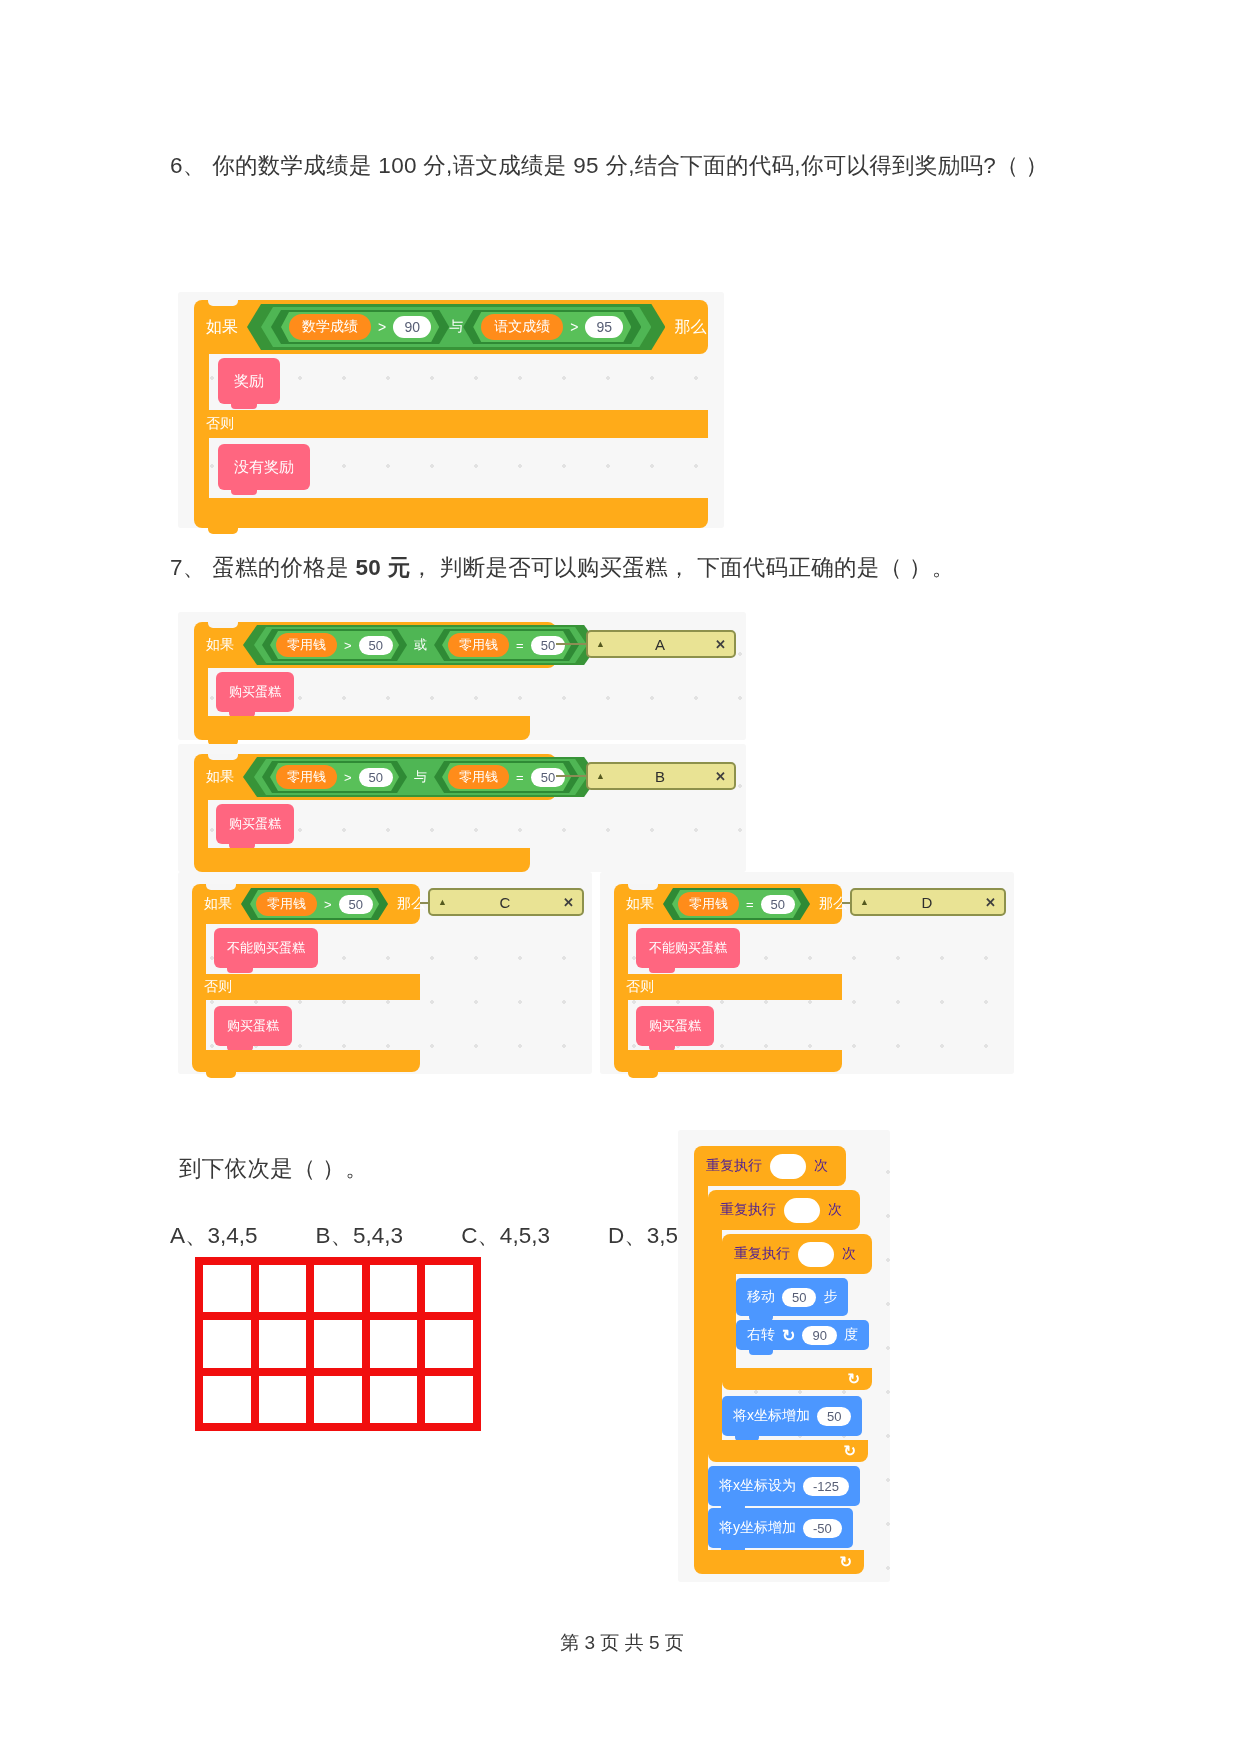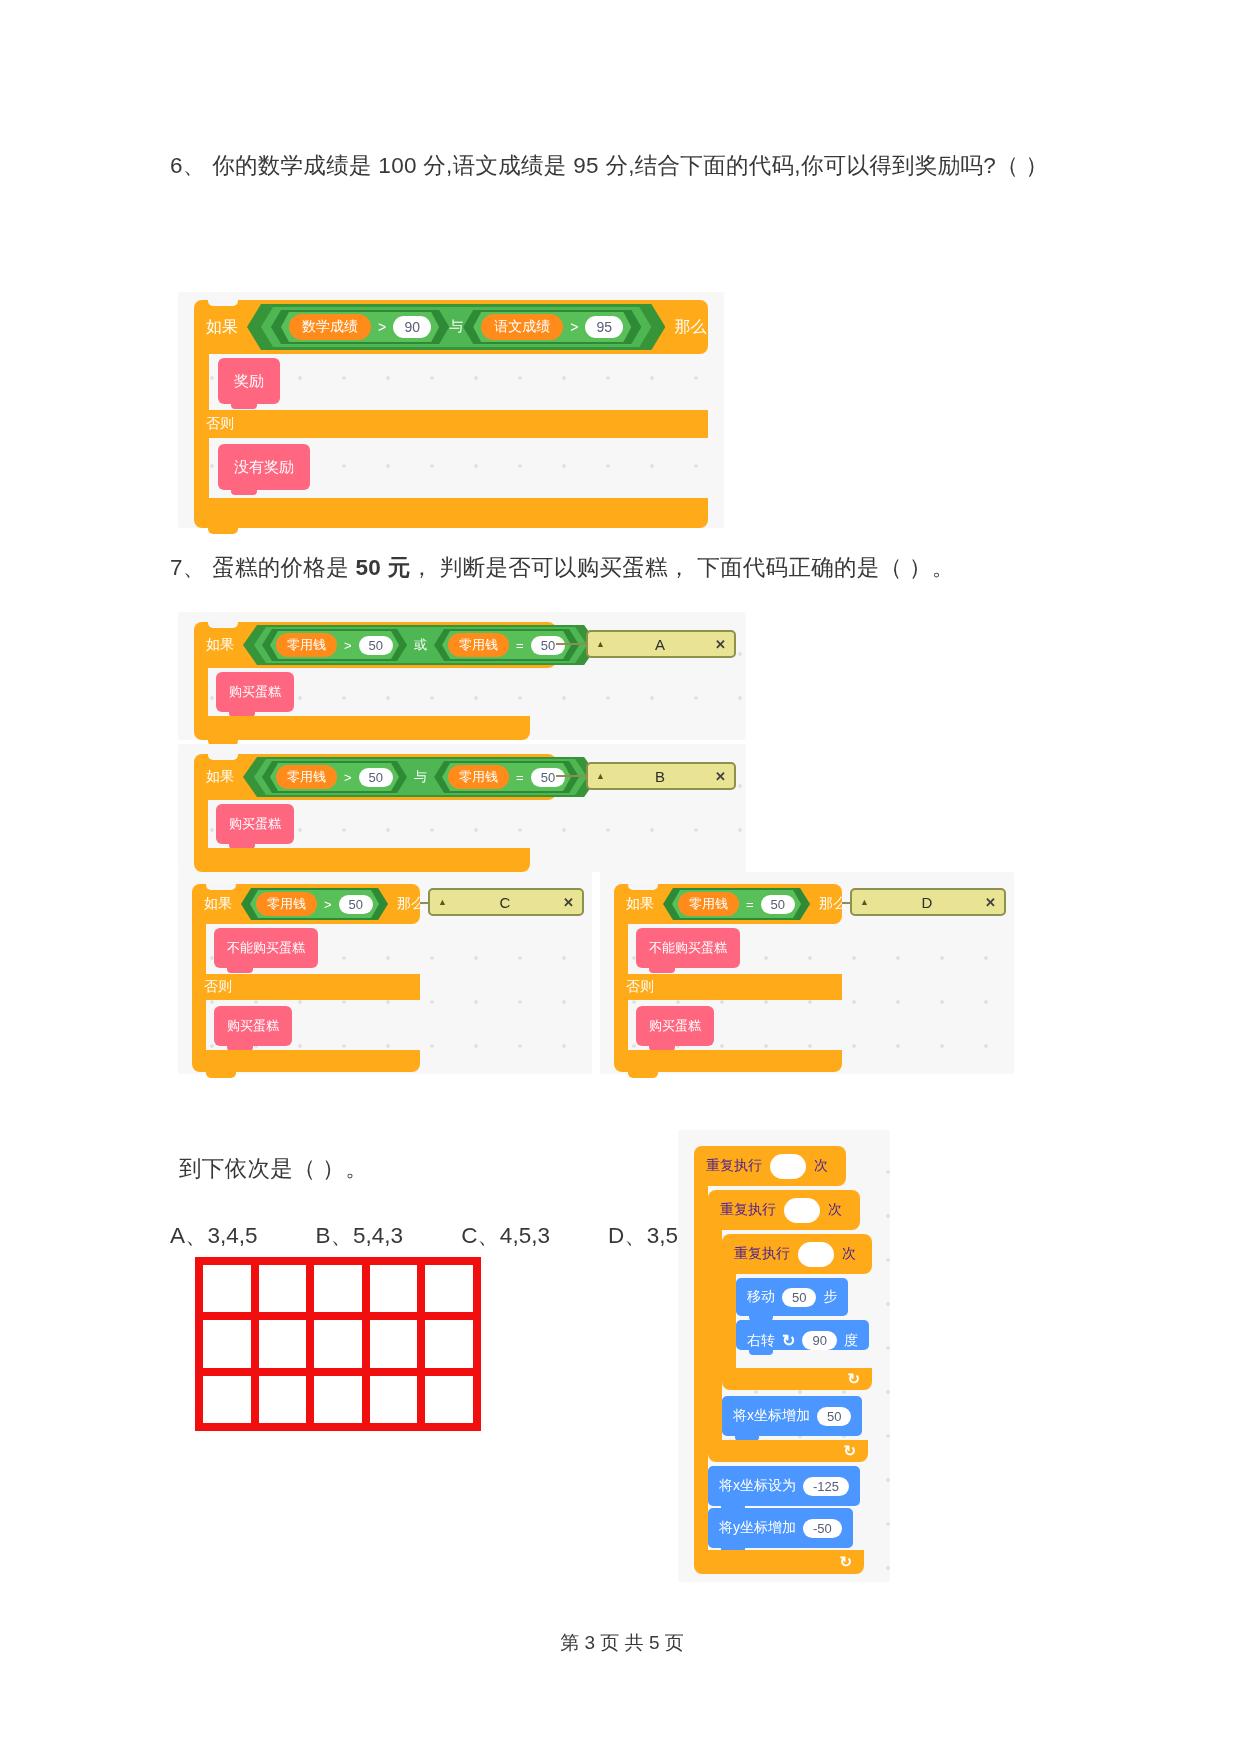--- a/index.html
+++ b/index.html
@@ -291,21 +291,21 @@
       <span>次</span>
     </div>
     <div class="spine" style="left:44px;top:144px;width:14px;height:94px;"></div>
 
     <div class="blue" style="left:58px;top:148px;height:38px;">
       <span>移动</span>
       <span class="noval-s">50</span>
       <span>步</span>
     </div>
 
-    <div class="blue" style="left:58px;top:190px;height:30px;align-items:flex-end;">
+    <div class="blue" style="left:58px;top:190px;height:30px;">
       <span>右转</span>
       <span class="turnicon">↻</span>
       <span class="noval-s">90</span>
       <span>度</span>
     </div>
     <div class="loopbar" style="left:44px;top:238px;width:150px;height:22px;">
       <span>↻</span>
     </div>
 
     <div class="blue" style="left:44px;top:266px;height:40px;">

